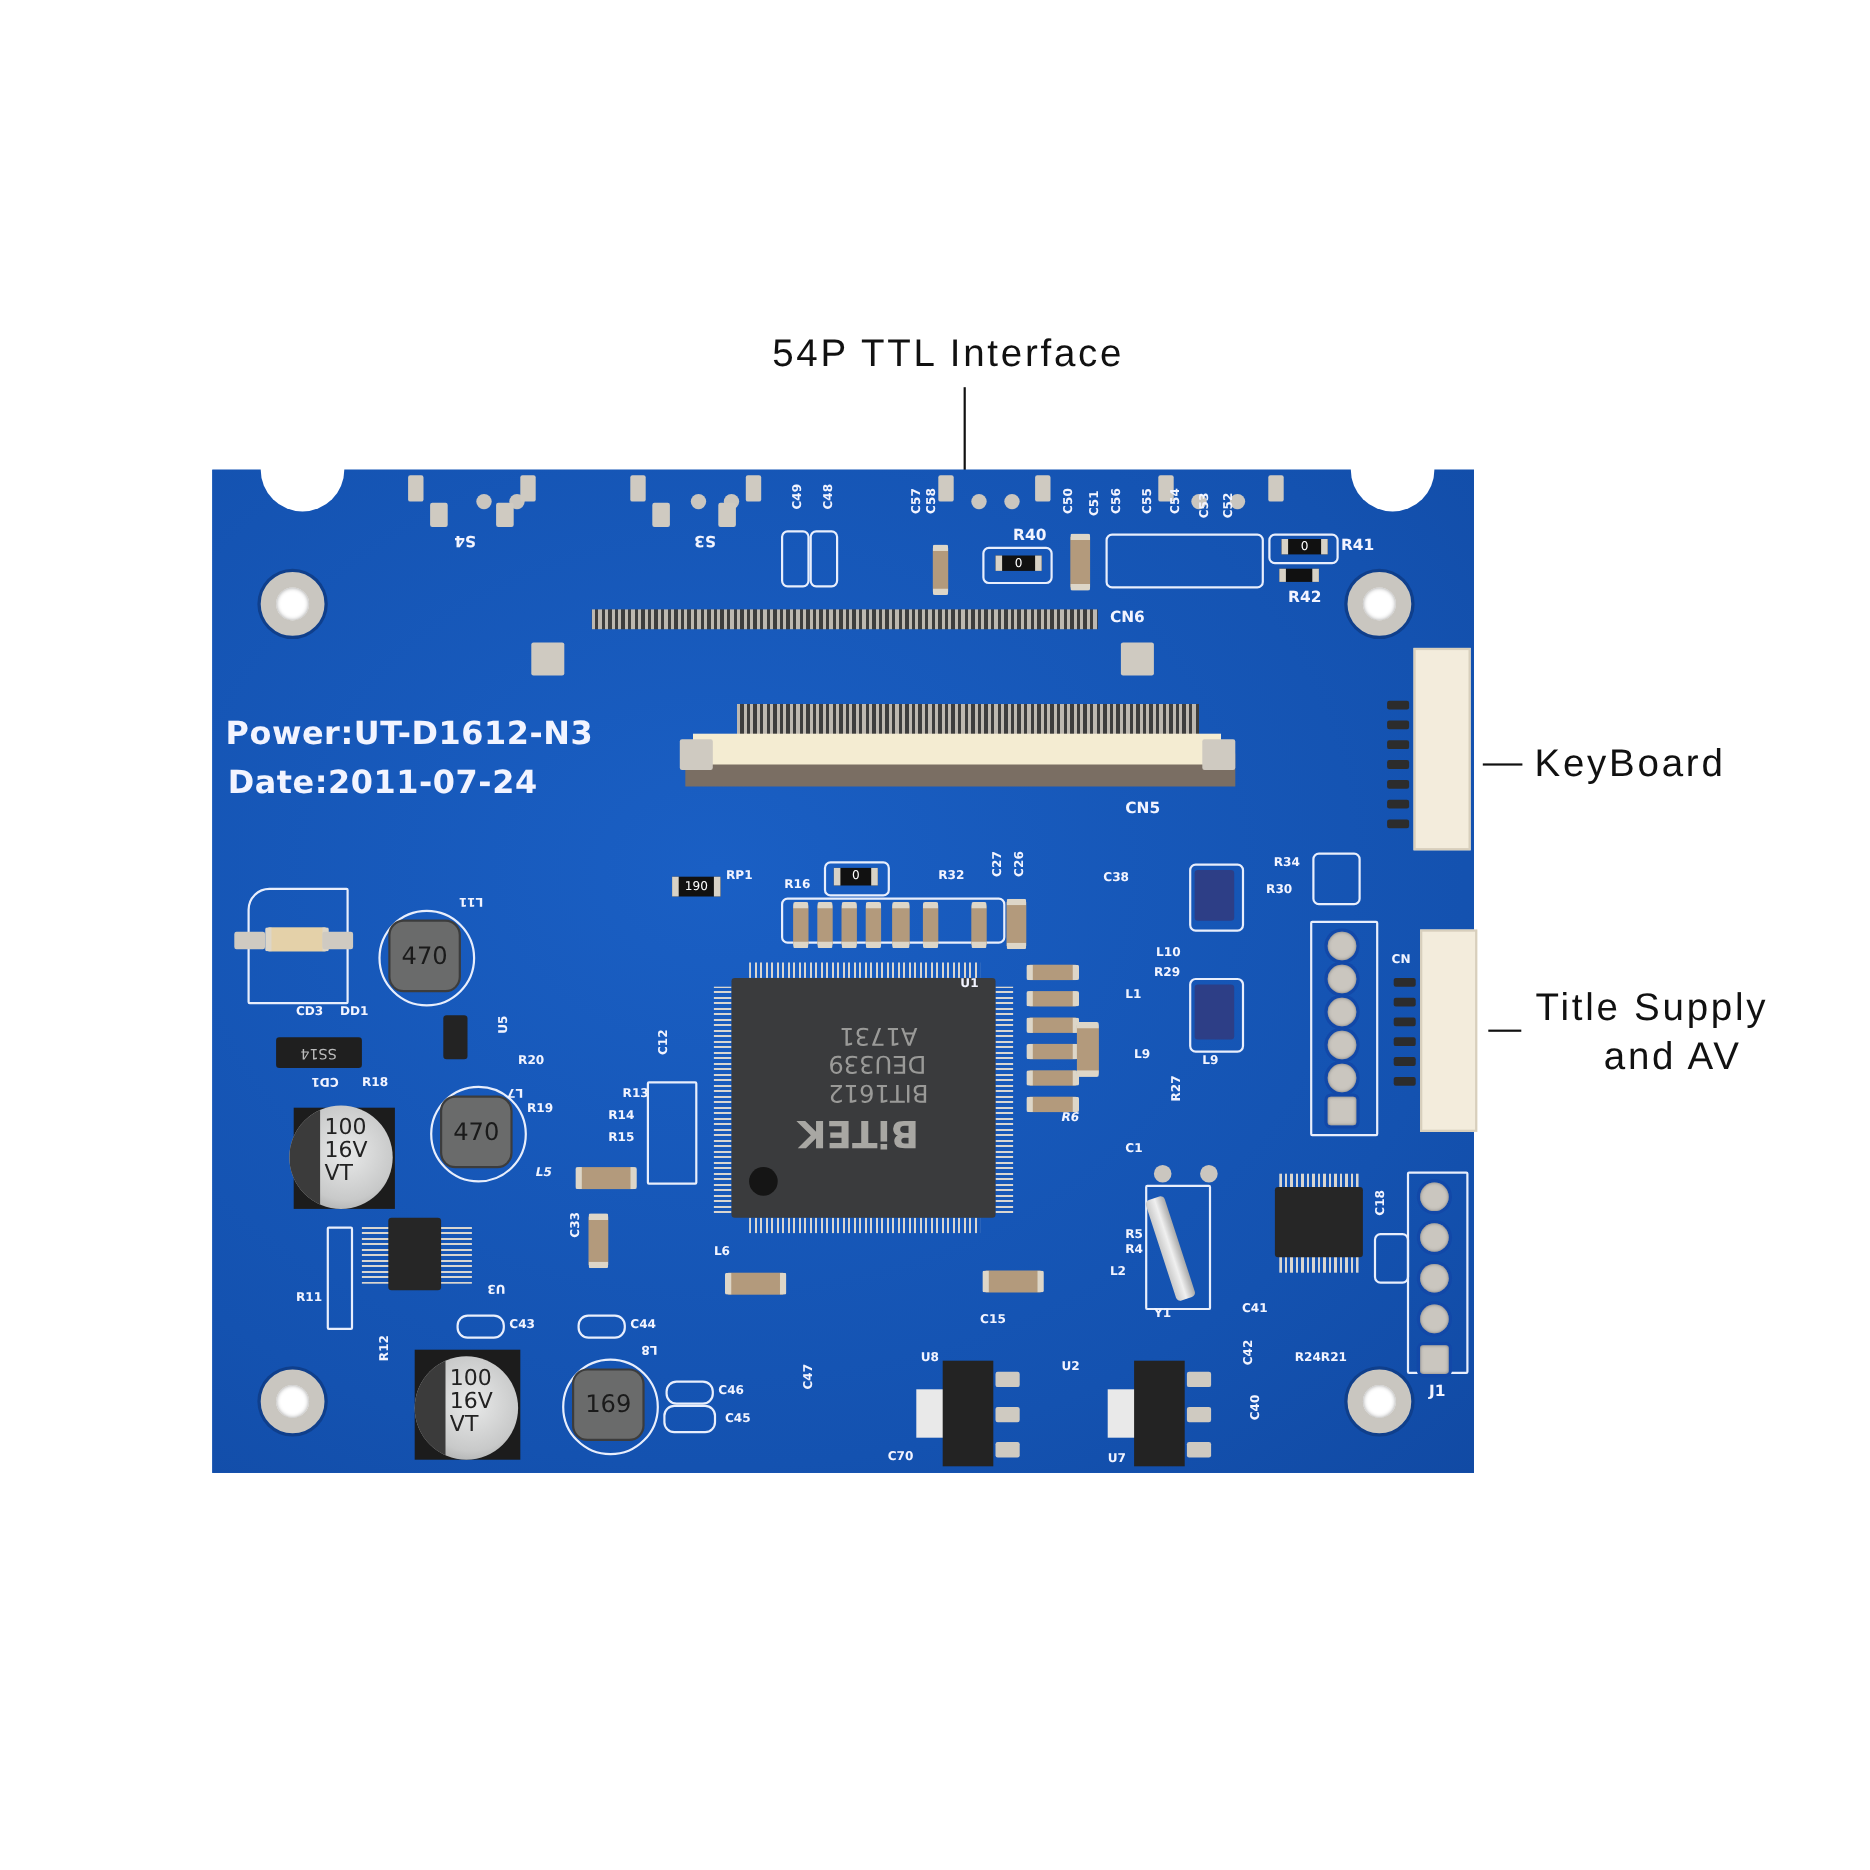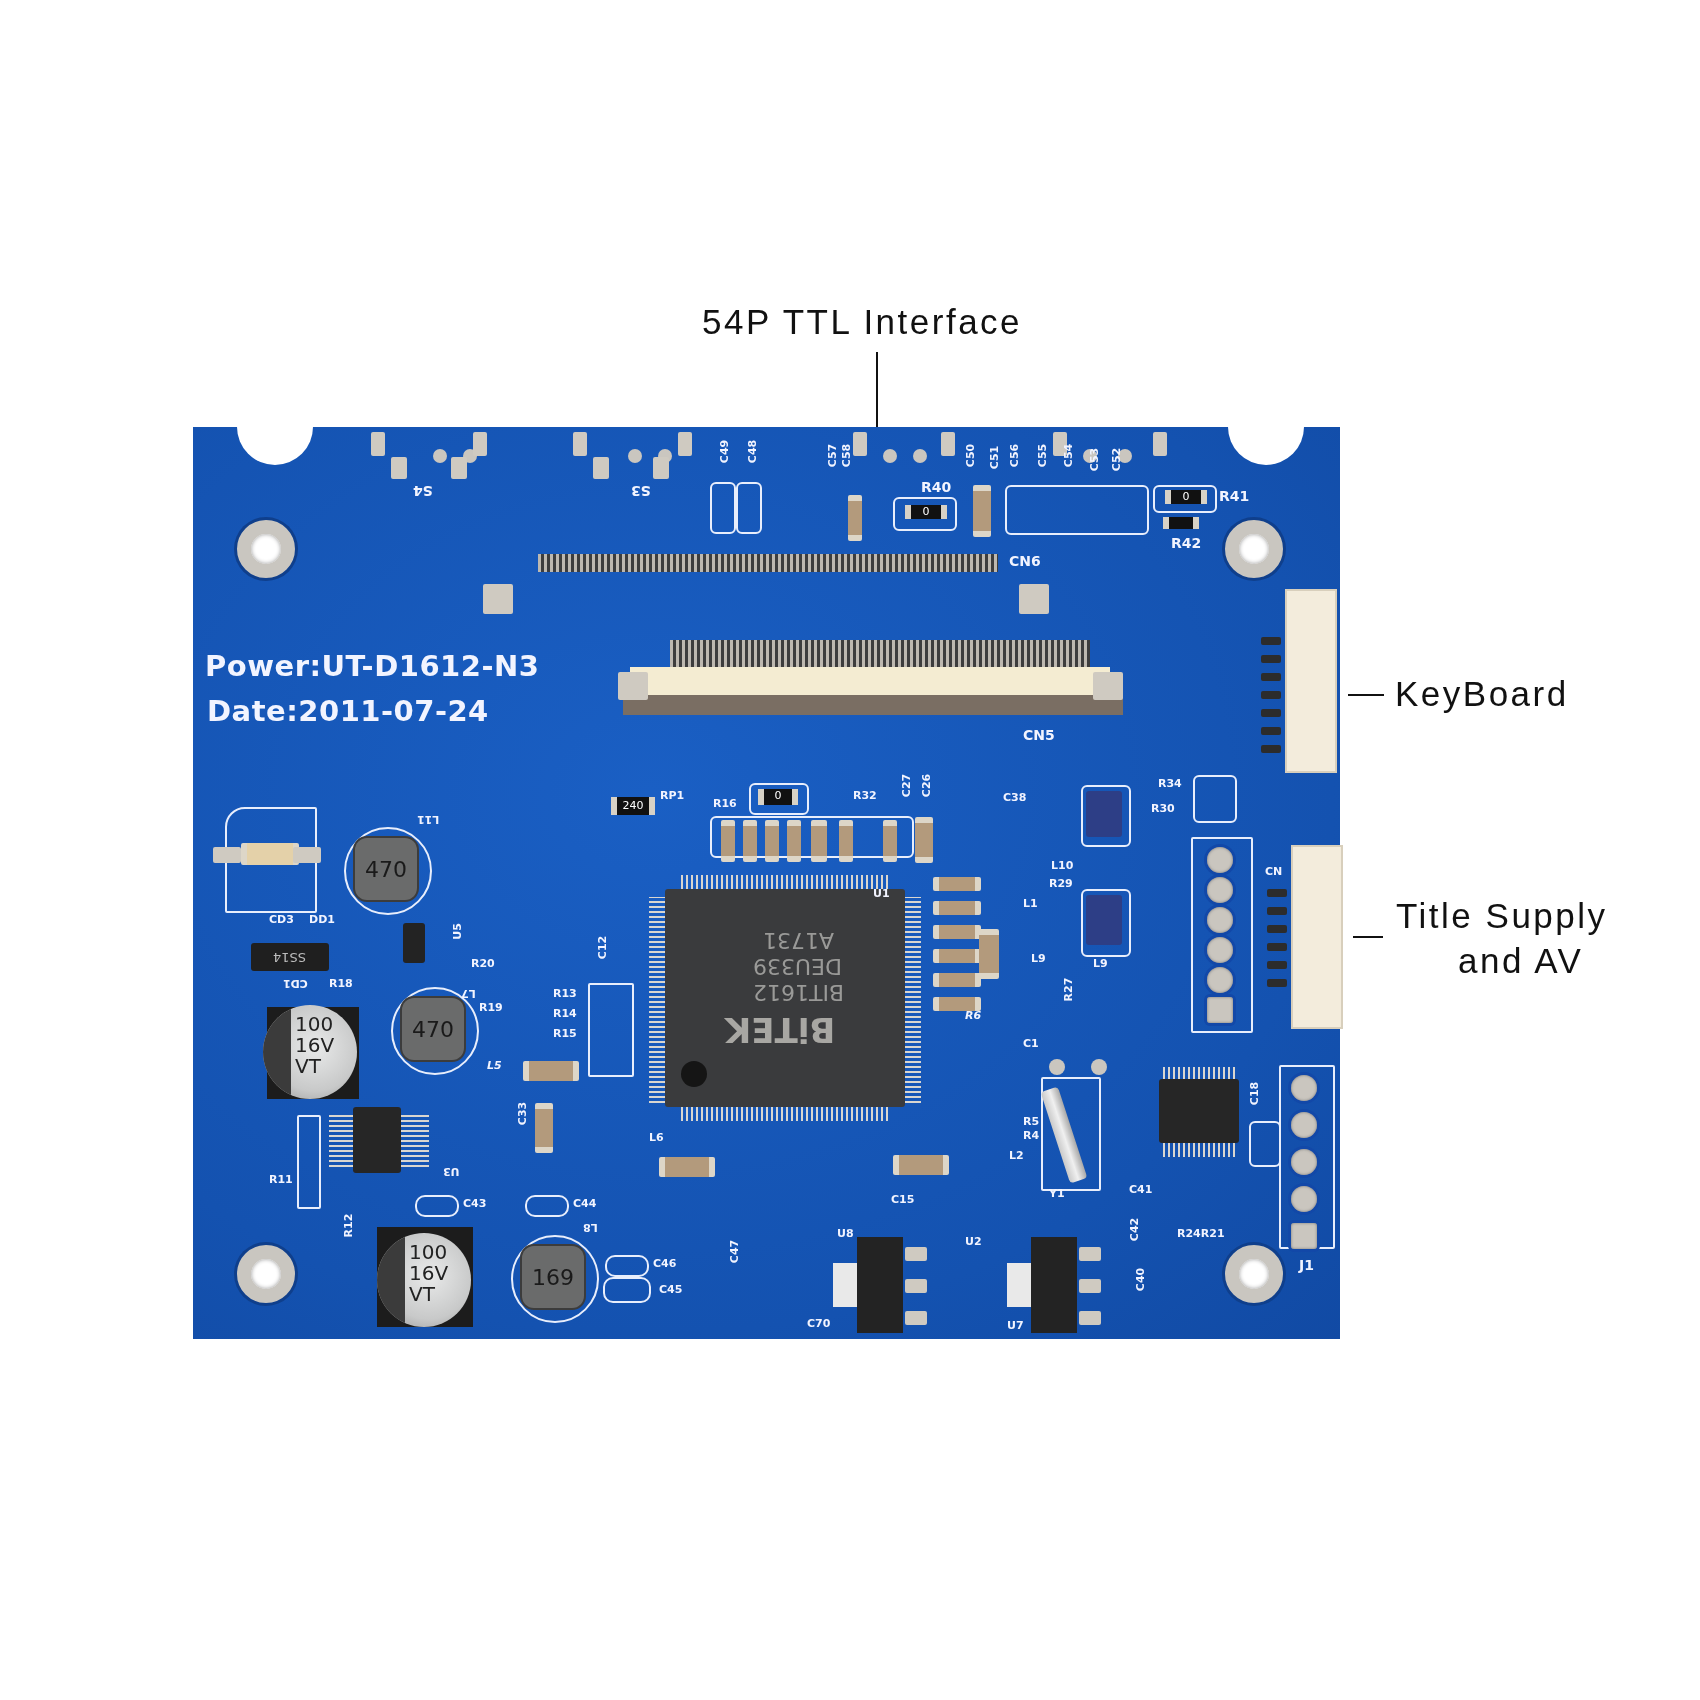--- a/index.html
+++ b/index.html
@@ -163,21 +163,21 @@
   <div class="thru" style="left:1014px; top:570px; border-radius:3px;"></div>
 
   <div class="outline" style="left:1086px; top:638px; width:52px; height:180px; border-radius:2px;"></div>
   <div class="thru" style="left:1098px; top:648px;"></div>
   <div class="thru" style="left:1098px; top:685px;"></div>
   <div class="thru" style="left:1098px; top:722px;"></div>
   <div class="thru" style="left:1098px; top:759px;"></div>
   <div class="thru" style="left:1098px; top:796px; border-radius:3px;"></div>
   <div class="silk silk-sm" style="left:1106px; top:830px;">J1</div>
 
-  <div class="res" style="left:418px; top:370px; width:32px; height:18px; line-height:18px;">240</div>
+  <div class="res" style="left:418px; top:370px; width:32px; height:18px; line-height:18px;">190</div>
   <div class="silk silk-xs" style="left:467px; top:362px;">RP1</div>
 
   <div class="silk silk-xs" style="left:520px; top:370px;">R16</div>
   <div class="outline" style="left:556px; top:356px; width:56px; height:28px;"></div>
   <div class="res" style="left:565px; top:362px; width:28px; height:16px;">0</div>
   <div class="silk silk-xs" style="left:660px; top:362px;">R32</div>
   <div class="silk silk-xs" style="left:702px; top:352px; transform:rotate(-90deg);">C27</div>
   <div class="silk silk-xs" style="left:722px; top:352px; transform:rotate(-90deg);">C26</div>
   <div class="silk silk-xs" style="left:810px; top:364px;">C38</div>
   <div class="outline" style="left:517px; top:389px; width:200px; height:38px;"></div>
@@ -242,21 +242,21 @@
         <div>16V</div>
         <div>VT</div>
       </div>
   </div>
 
   <div class="ind-ring" style="left:198px; top:560px; width:84px; height:84px;"></div>
   <div class="inductor" style="left:209px; top:571px;">470</div>
   <div class="silk silk-xs" style="left:268px; top:560px; transform:rotate(180deg);">L7</div>
   <div class="silk silk-xs" style="left:294px; top:632px;font-style:italic;">L5</div>
 
-  <div class="silk silk-xs" style="left:360px; top:560px;">R13</div>
+  <div class="silk silk-xs" style="left:373px; top:560px;">R13</div>
   <div class="silk silk-xs" style="left:360px; top:580px;">R14</div>
   <div class="silk silk-xs" style="left:360px; top:600px;">R15</div>
   <div class="outline" style="left:395px; top:556px; width:42px; height:90px; border-radius:2px;"></div>
   <div class="silk silk-xs" style="left:398px; top:514px; transform:rotate(-90deg);">C12</div>
   <div class="silk silk-xs" style="left:318px; top:680px; transform:rotate(-90deg);">C33</div>
   <div class="silk silk-xs" style="left:456px; top:704px;">L6</div>
 
   <div class="pins-v" style="left:136px; top:686px; width:100px; height:54px;"></div>
   <div class="chip" style="left:160px; top:680px; width:48px; height:66px; background:#262626;"></div>
   <div class="silk silk-xs" style="left:250px; top:738px; transform:rotate(180deg);">U3</div>

